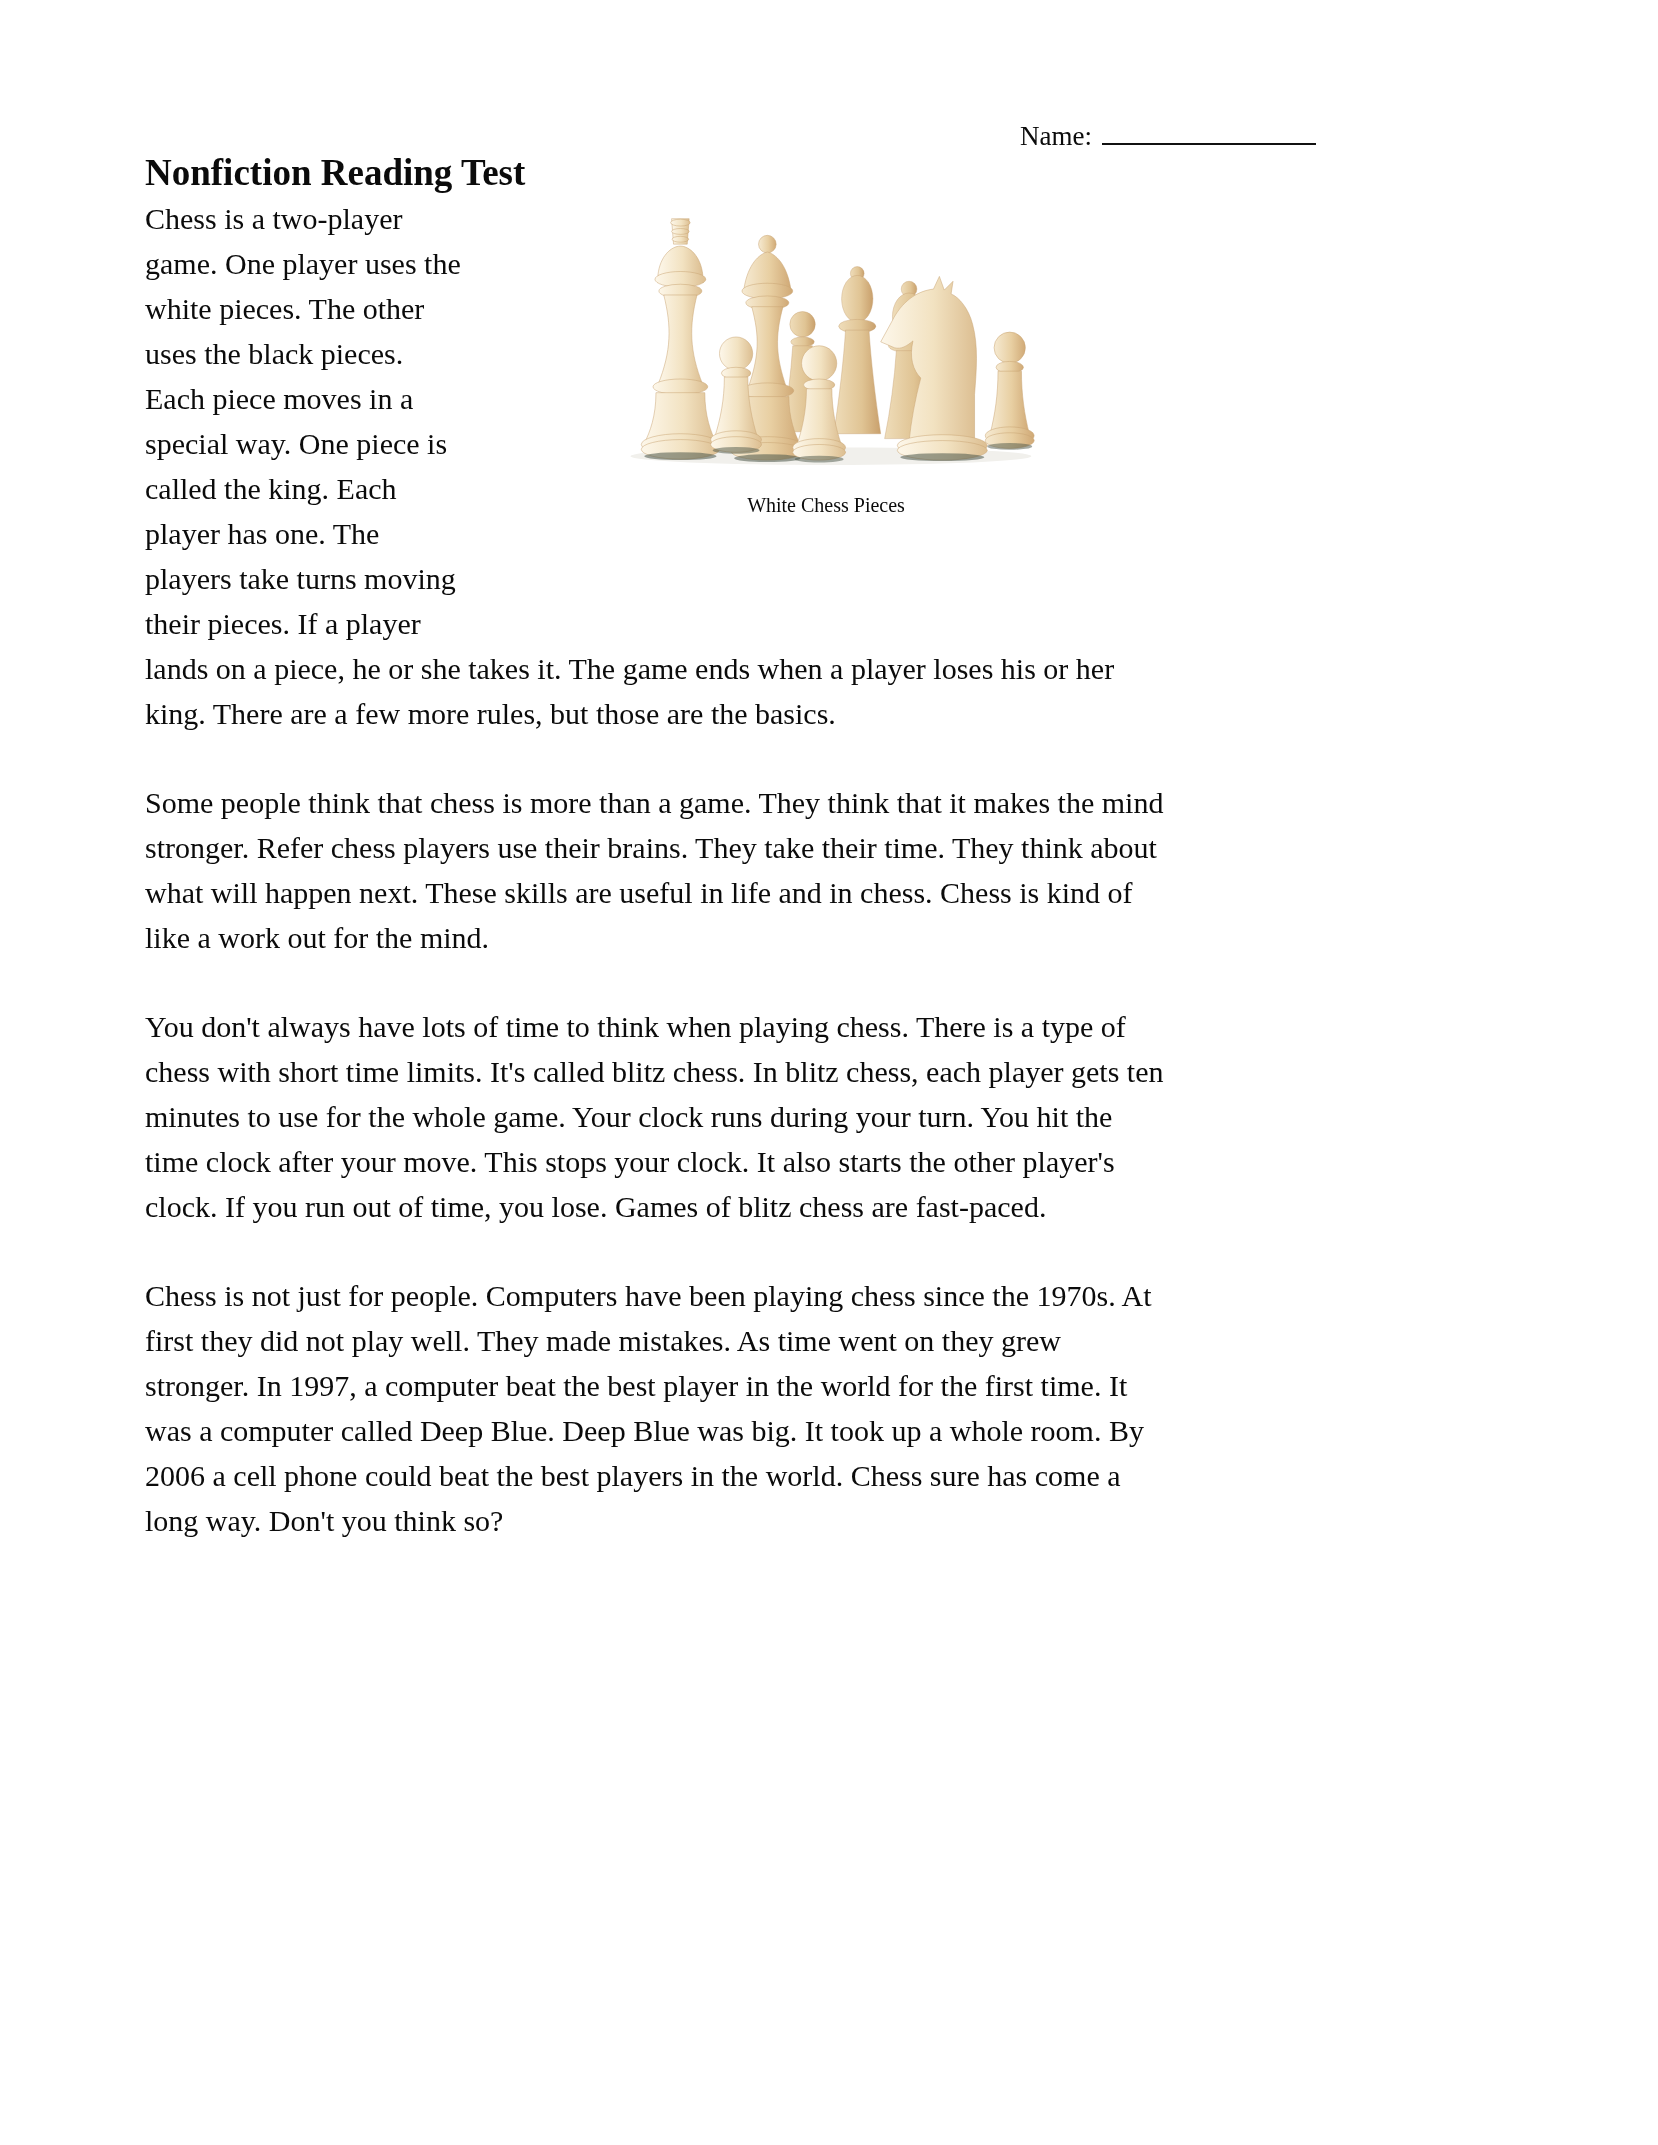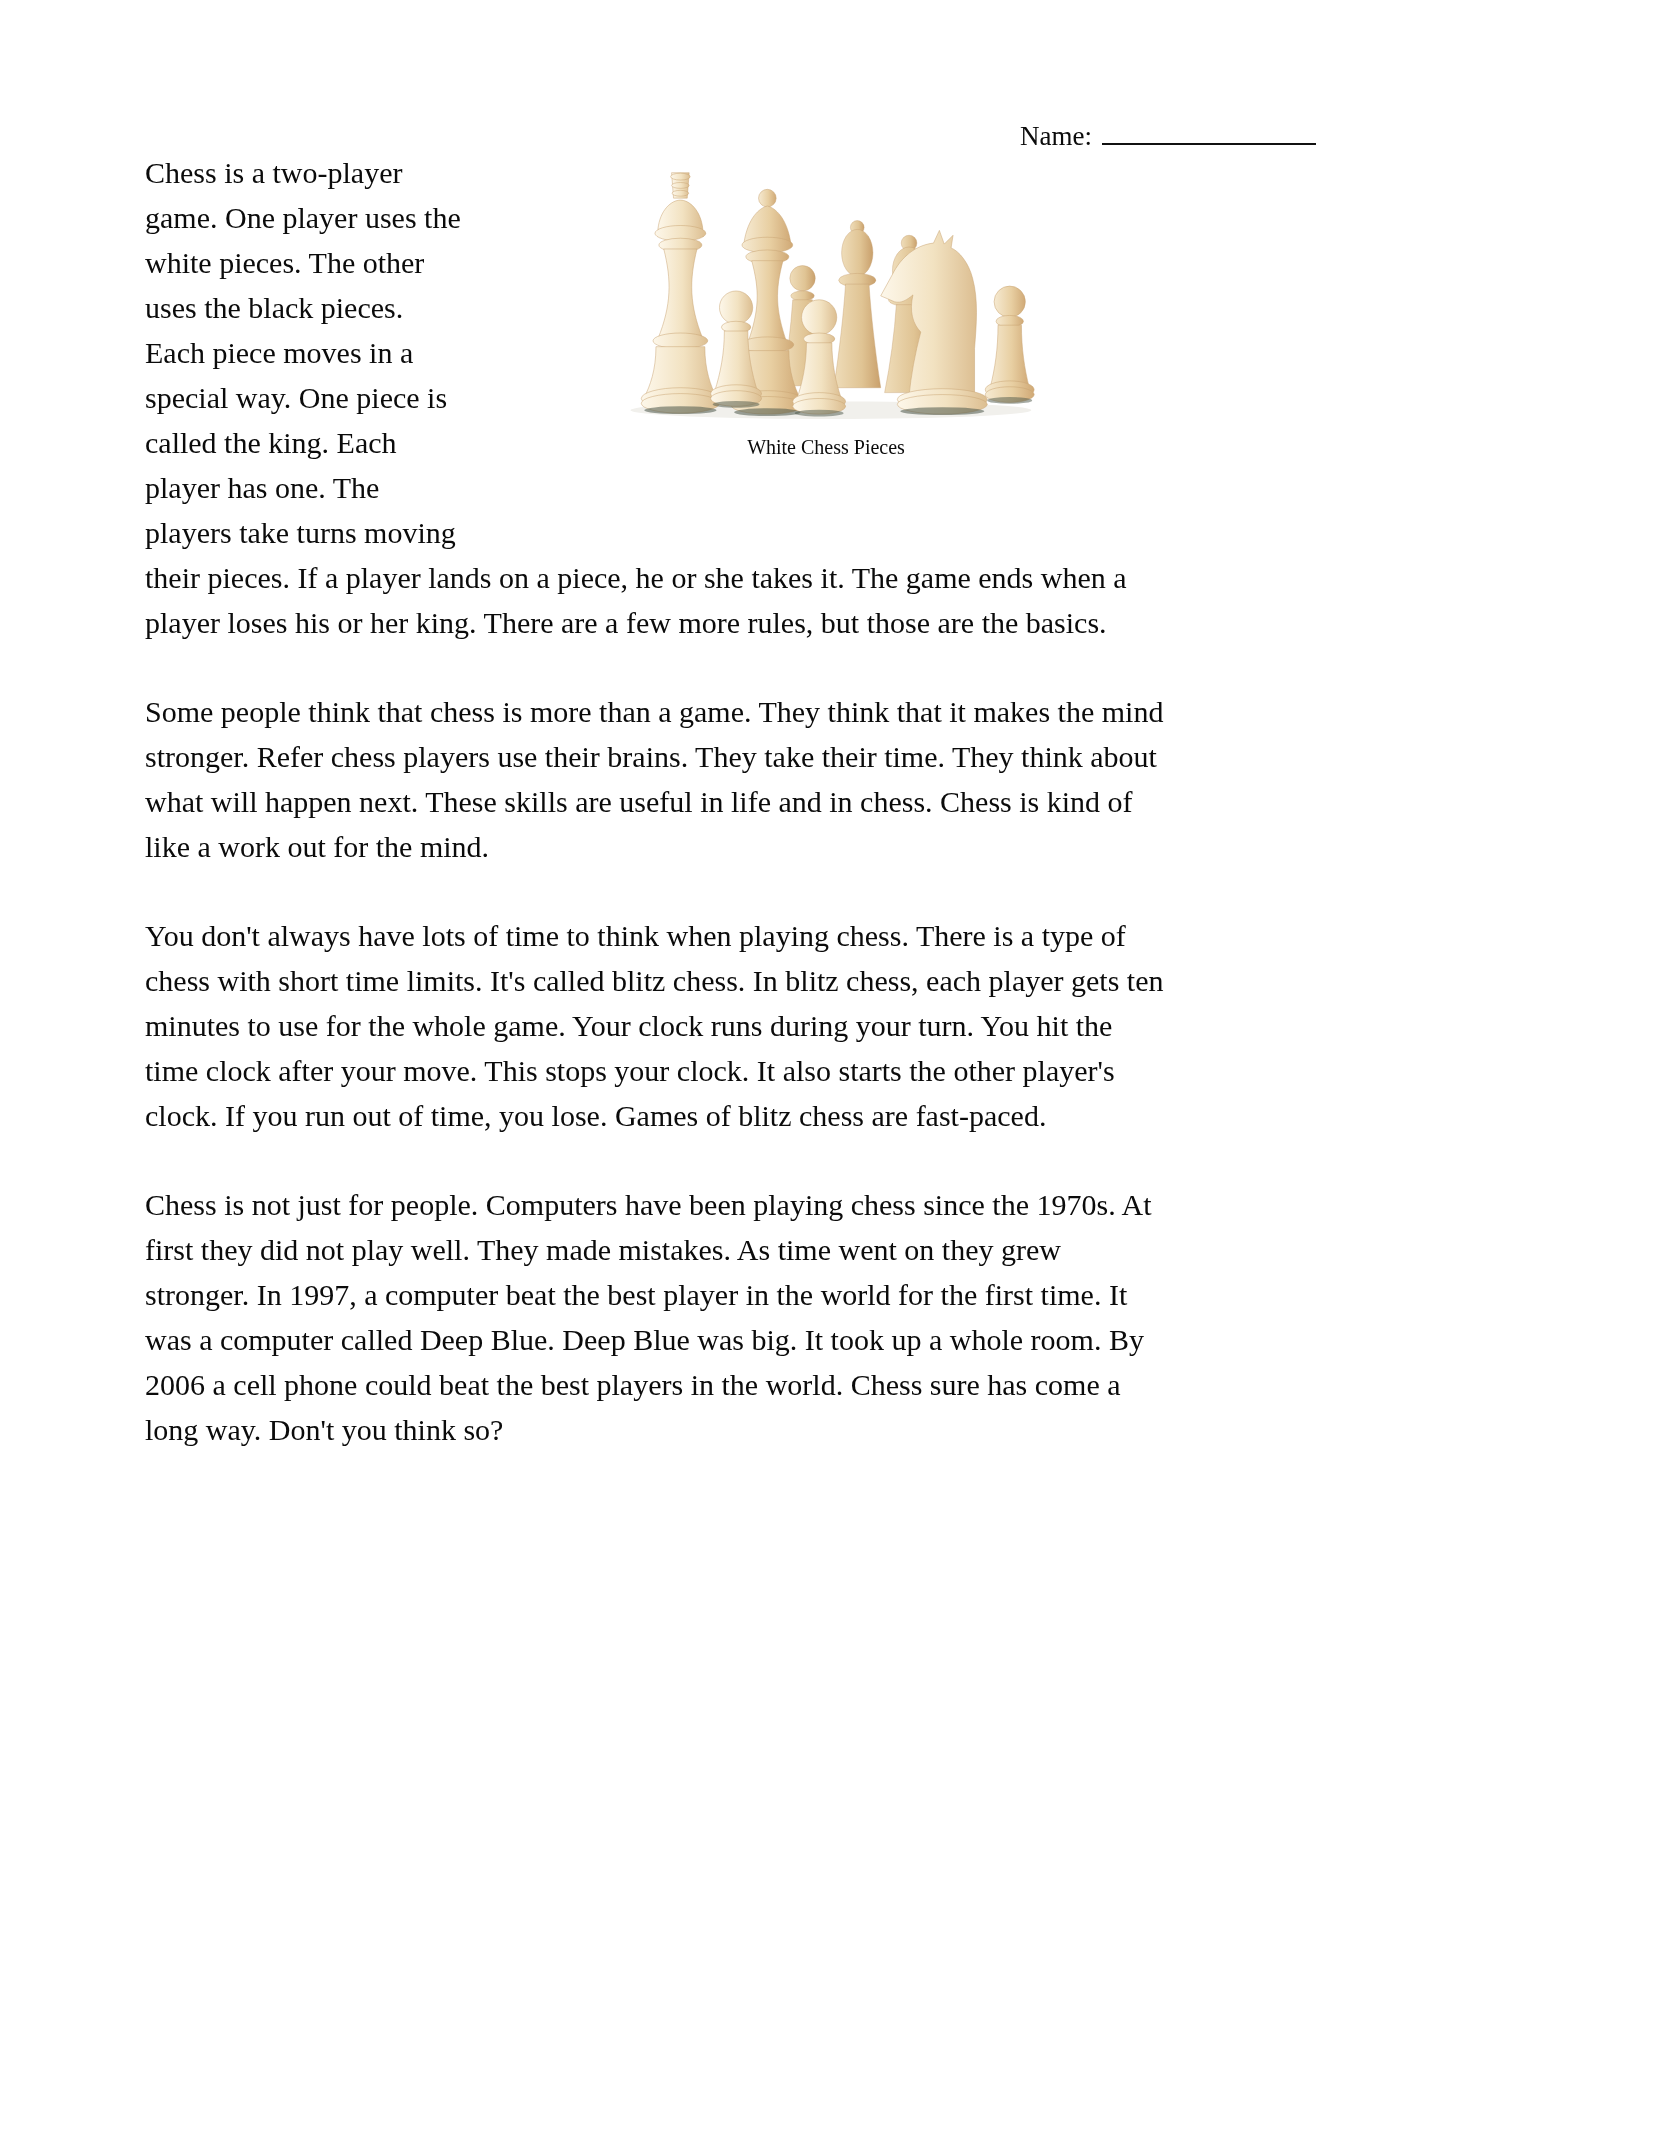--- a/index.html
+++ b/index.html
@@ -50,32 +50,33 @@
   figure.chess-figure svg {
     display: block;
     width: 430px;
     height: 280px;
     margin: 0 auto;
   }
   figcaption {
     text-align: center;
     font-size: 20px;
     line-height: 26px;
-    margin-top: 4px;
+    margin-top: 16px;
   }
 </style>
 </head>
 <body>
 
 <div class="page">
 
   <div class="name-row">
     <span>Name:</span><span class="name-line"></span>
   </div>
 
+  <div class="title-line">Nonfiction Reading Test</div>
 
 
   <figure class="chess-figure">
     <svg viewBox="0 0 440 280" xmlns="http://www.w3.org/2000/svg">
       <defs>
         <linearGradient id="gw1" x1="0" y1="0" x2="1" y2="0">
           <stop offset="0" stop-color="#f6ead2"></stop>
             <stop offset="0.55" stop-color="#e8cfa2"></stop>
             <stop offset="1" stop-color="#d0a976"></stop>
         </linearGradient>

